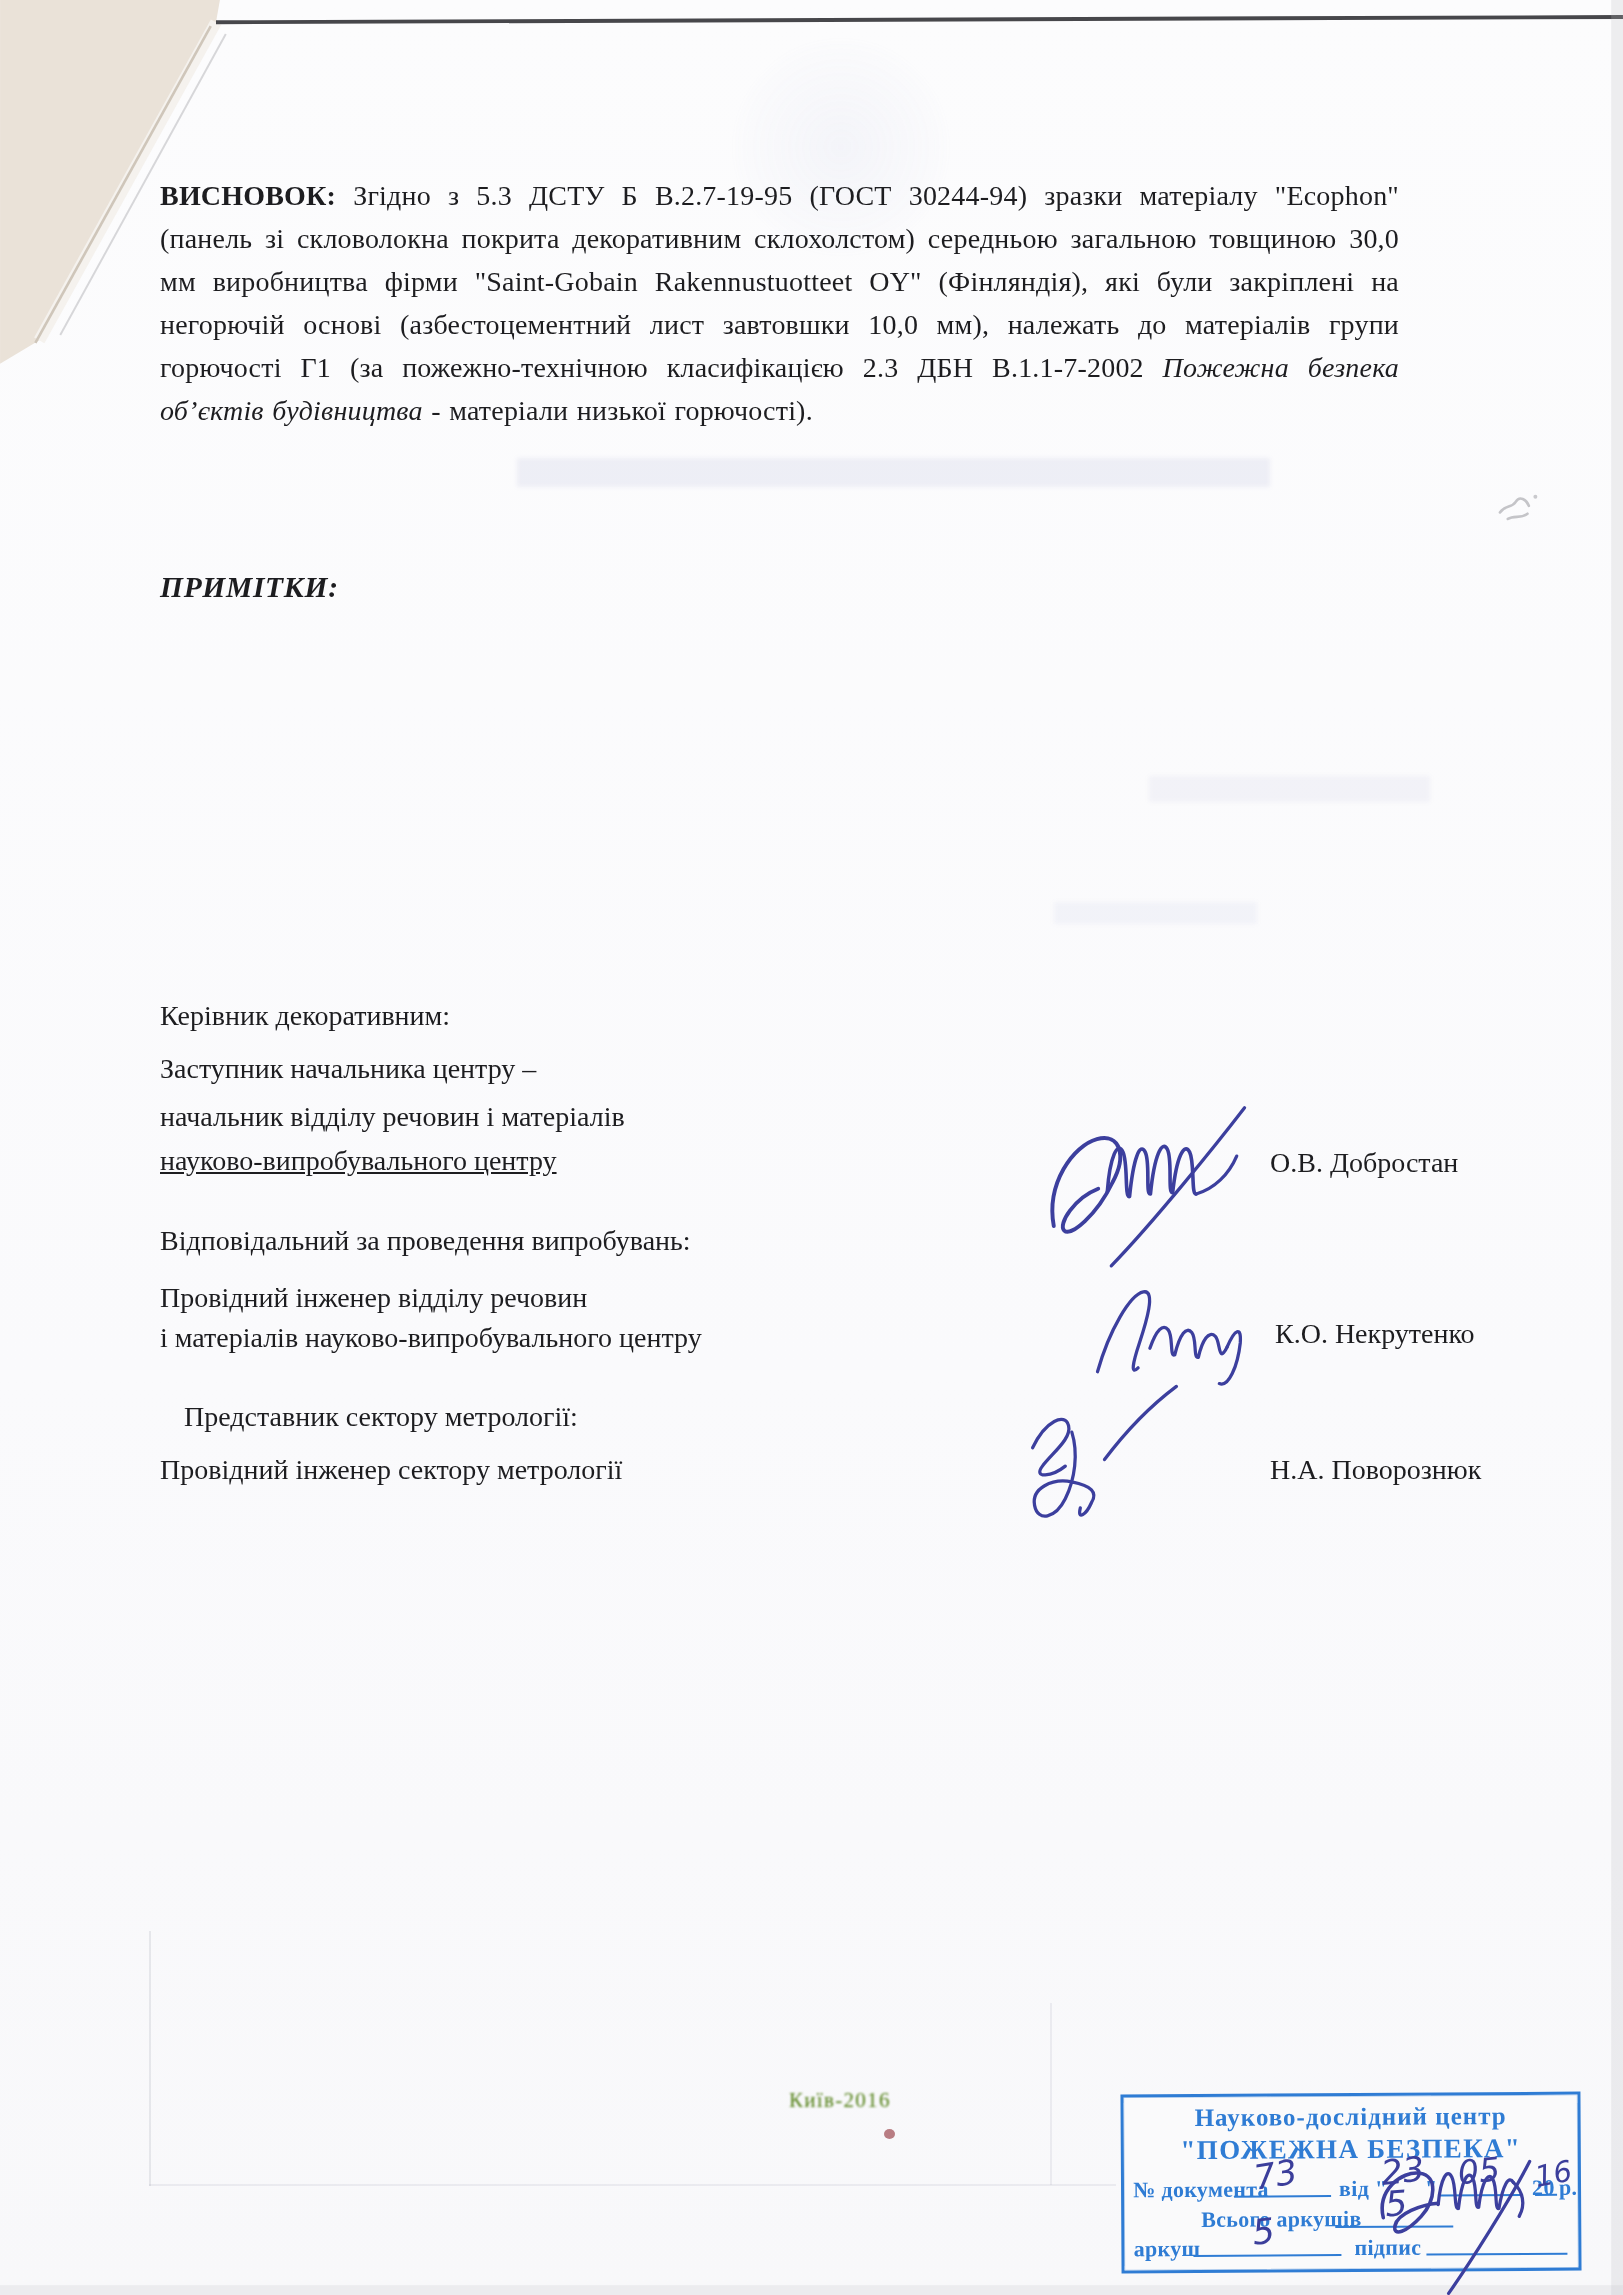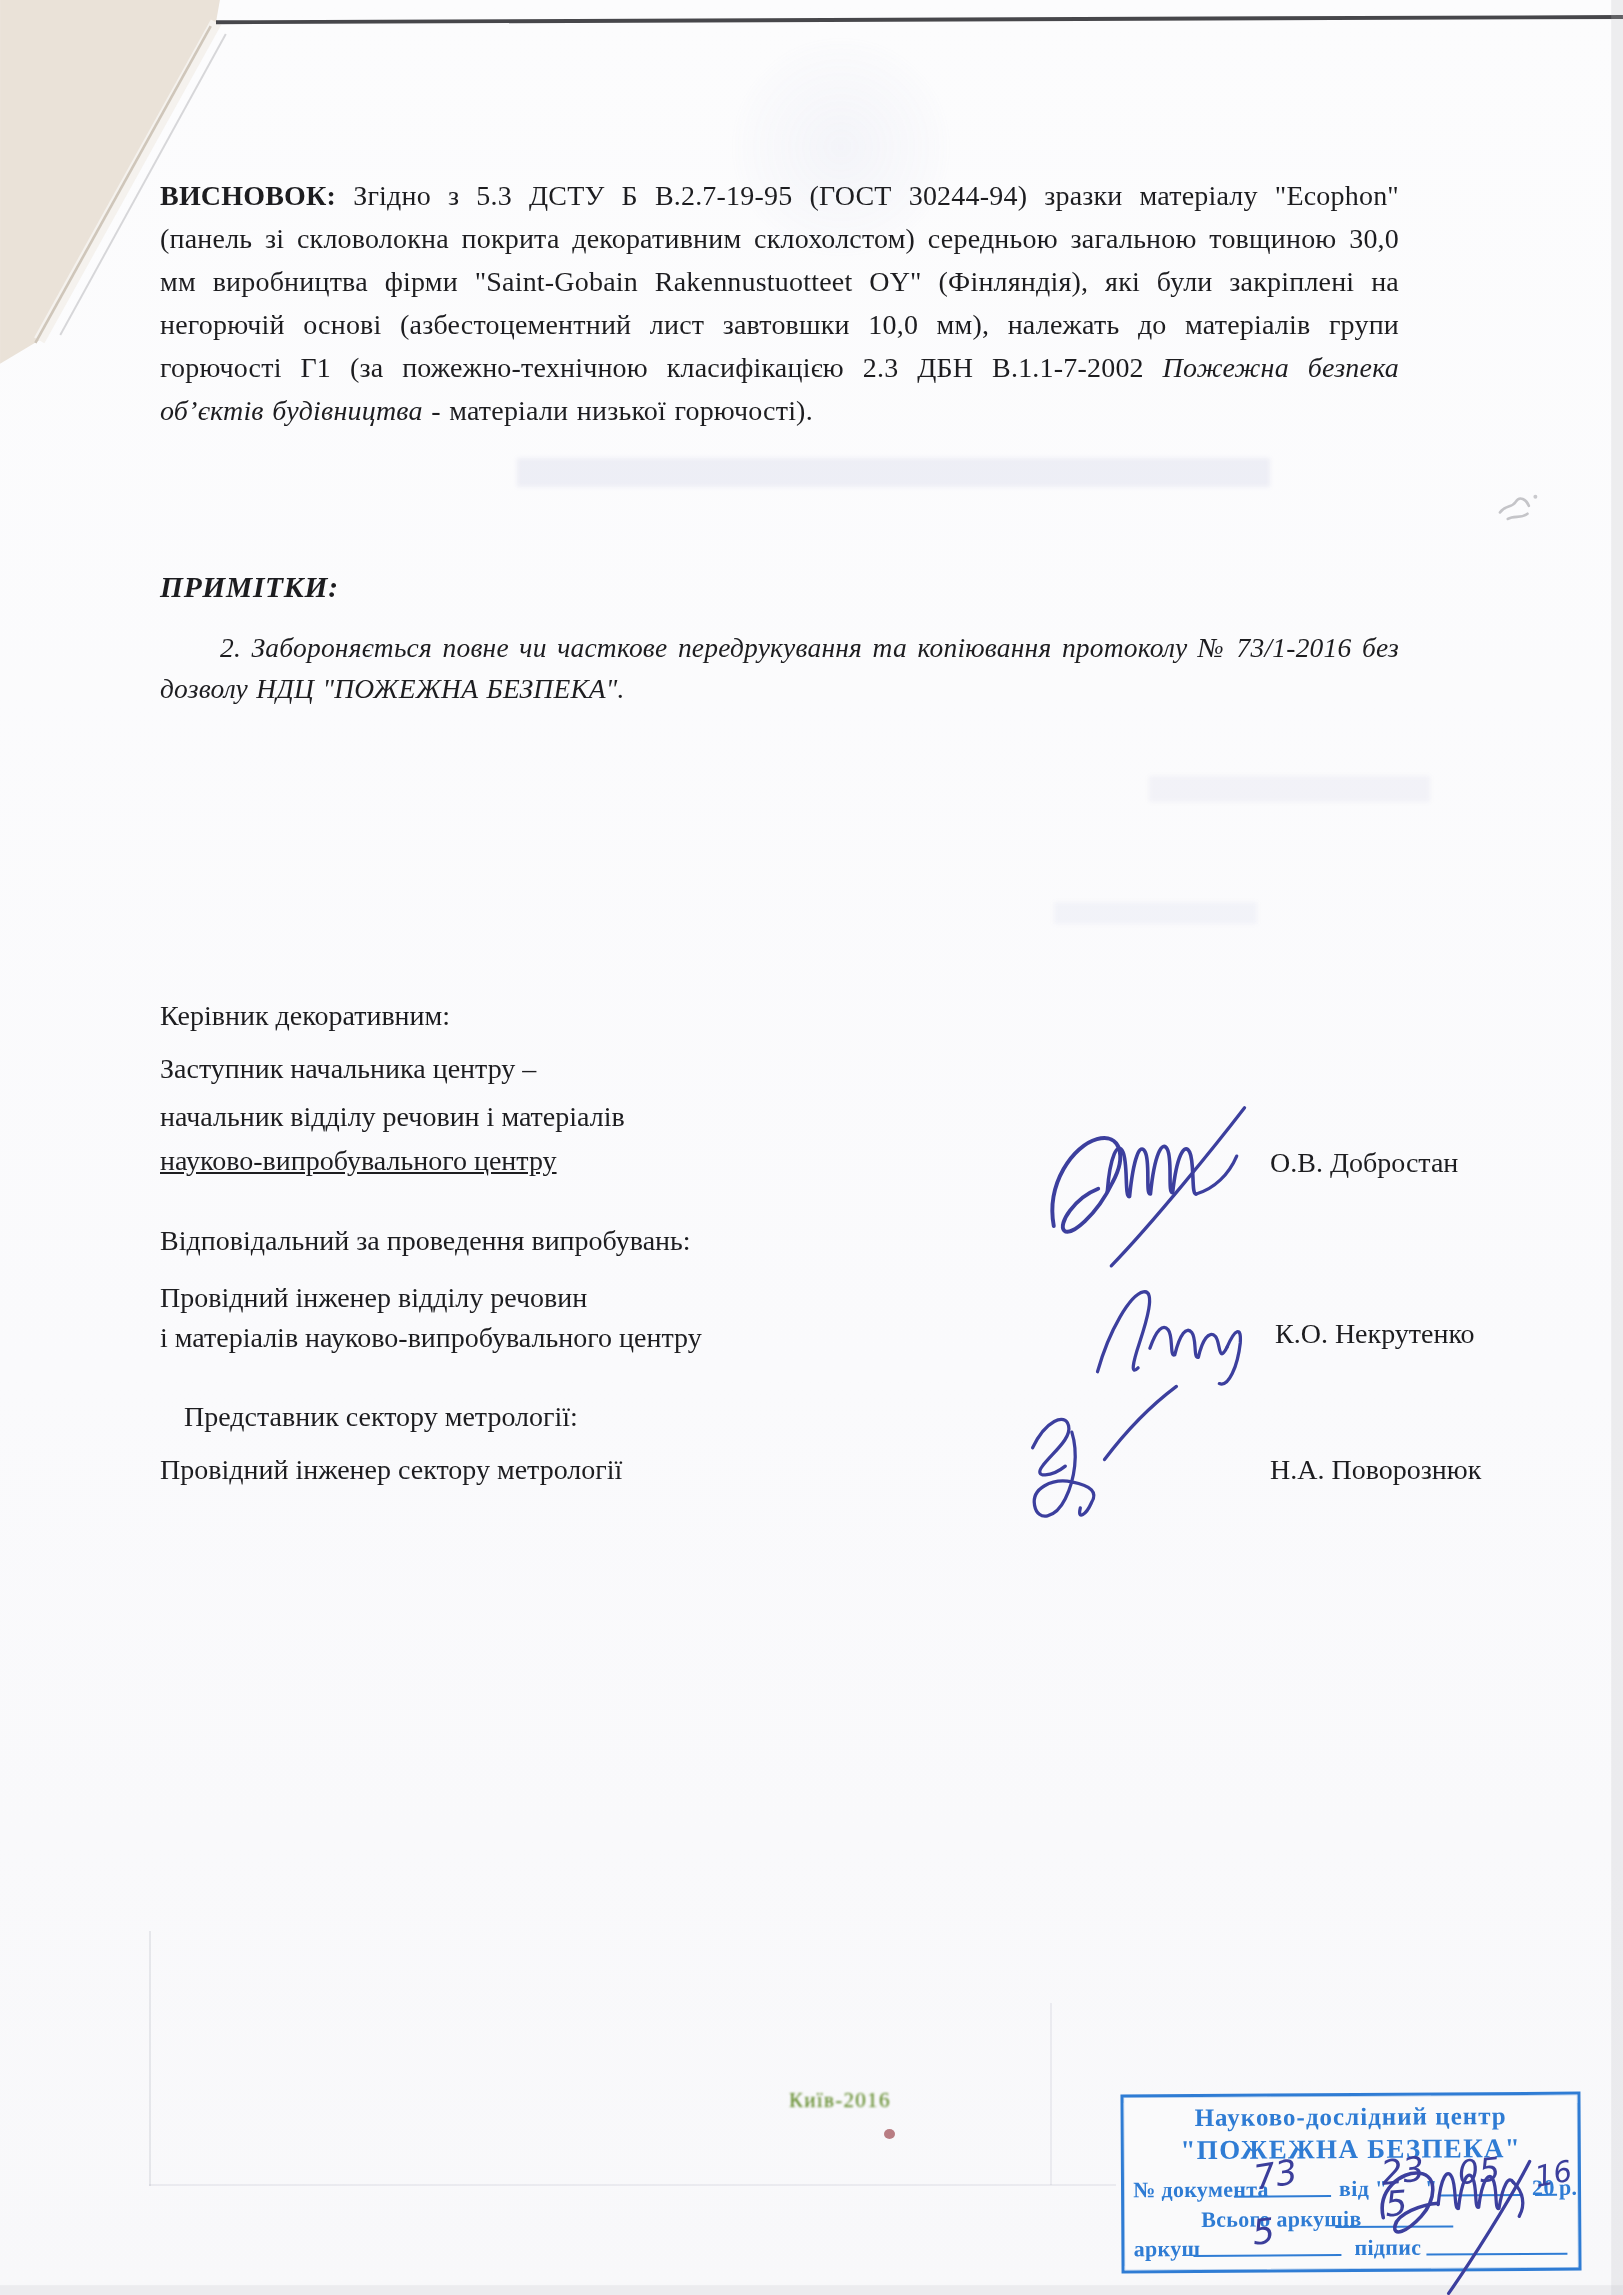--- a/index.html
+++ b/index.html
@@ -80,21 +80,20 @@
   <b>ВИСНОВОК:</b><span> Згідно з 5.3 ДСТУ Б В.2.7-19-95 (ГОСТ 30244-94) зразки матеріалу "Ecophon" (панель зі скловолокна покрита декоративним склохолстом) середньою загальною товщиною 30,0 мм виробництва фірми "Saint-Gobain Rakennustuotteet OY" (Фінляндія), які були закріплені на негорючій основі (азбестоцементний лист завтовшки 10,0 мм), належать до матеріалів групи горючості Г1 (за пожежно-технічною класифікацією 2.3 ДБН В.1.1-7-2002 </span><i>Пожежна безпека об’єктів будівництва</i><span> - матеріали низької горючості).</span>
 </div>
 
 <svg class="abs" style="left:1496px;top:486px;z-index:2;" width="42" height="41" viewBox="0 0 64 62">
   <path d="M6,40 C14,28 24,34 30,24 C36,14 46,20 50,30 M18,50 C28,44 38,50 48,42" fill="none" stroke="#97979d" stroke-width="4" stroke-linecap="round" opacity=".55"></path>
   <circle cx="60" cy="16" r="3" fill="#97979d" opacity=".5"></circle>
 </svg>
 
 <div class="notes-heading">ПРИМІТКИ:</div>
 <div class="body-text notes">
-  <p>2. Забороняється повне чи часткове передрукування та копіювання протоколу № 73/1-2016 без дозволу НДЦ "ПОЖЕЖНА БЕЗПЕКА".</p>
 </div>
 
 <div class="sig-line" style="top:1000px;">Керівник декоративним:</div>
 <div class="sig-line" style="top:1053px;">Заступник начальника центру –</div>
 <div class="sig-line" style="top:1101px;">начальник відділу речовин і матеріалів</div>
 <div class="sig-line" style="top:1145px;text-decoration:underline;">науково-випробувального центру</div>
 <div class="sig-name" style="left:1270px;top:1147px;">О.В. Добростан</div>
 <svg class="signature" style="left:1034px;top:1079px;" width="229" height="196" viewBox="0 0 350 300">
   <path d="M30,225 C18,160 60,102 96,92 C132,82 142,118 120,158 C96,208 56,242 46,232 C36,222 62,182 98,168" stroke-width="6"></path>
   <path d="M112,172 C116,118 128,94 136,112 C144,130 138,182 146,180 C152,120 162,96 170,112 C178,128 170,178 178,176 C184,116 196,92 204,108 C212,124 204,176 212,174 C218,118 230,96 238,112 C246,128 240,178 248,176" stroke-width="5.5"></path>

